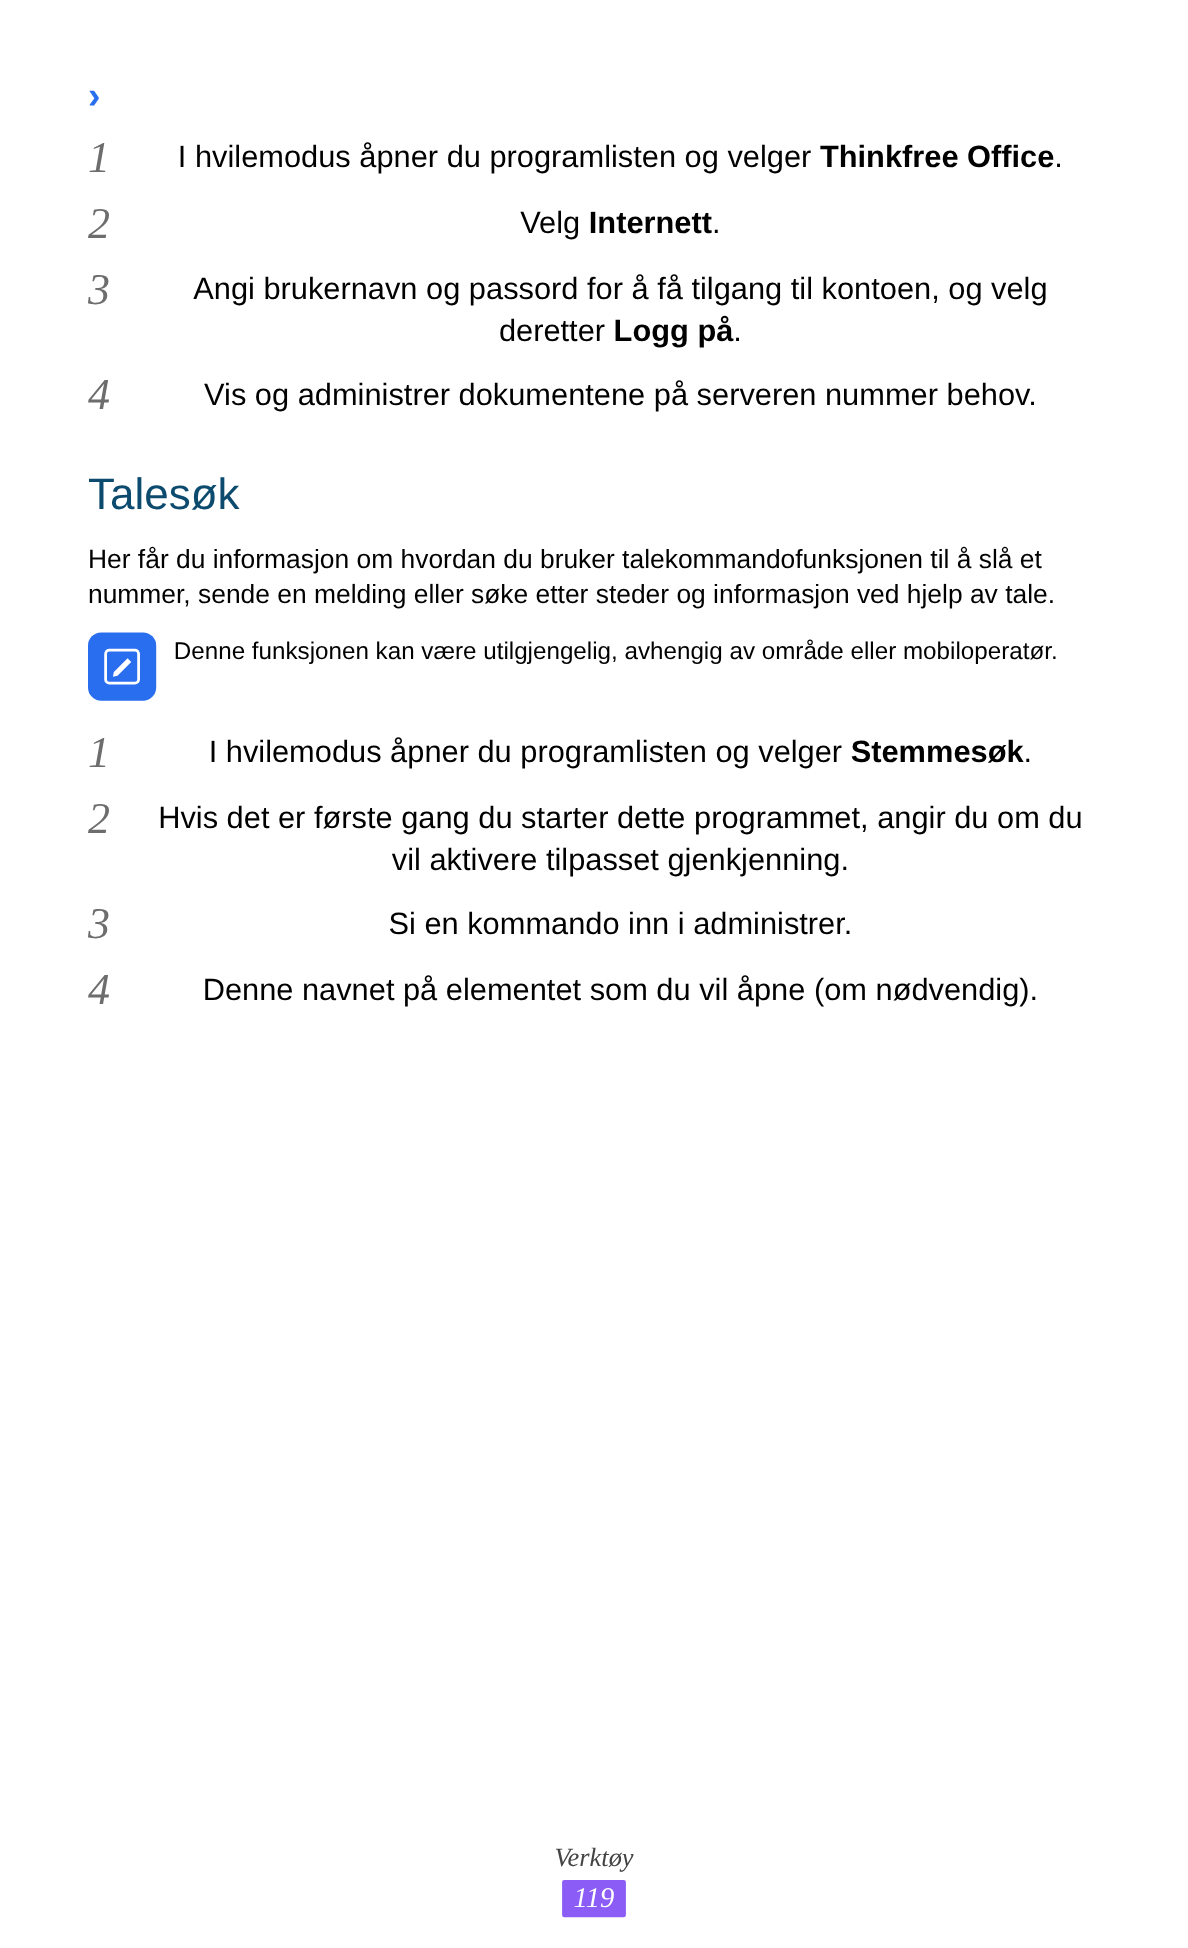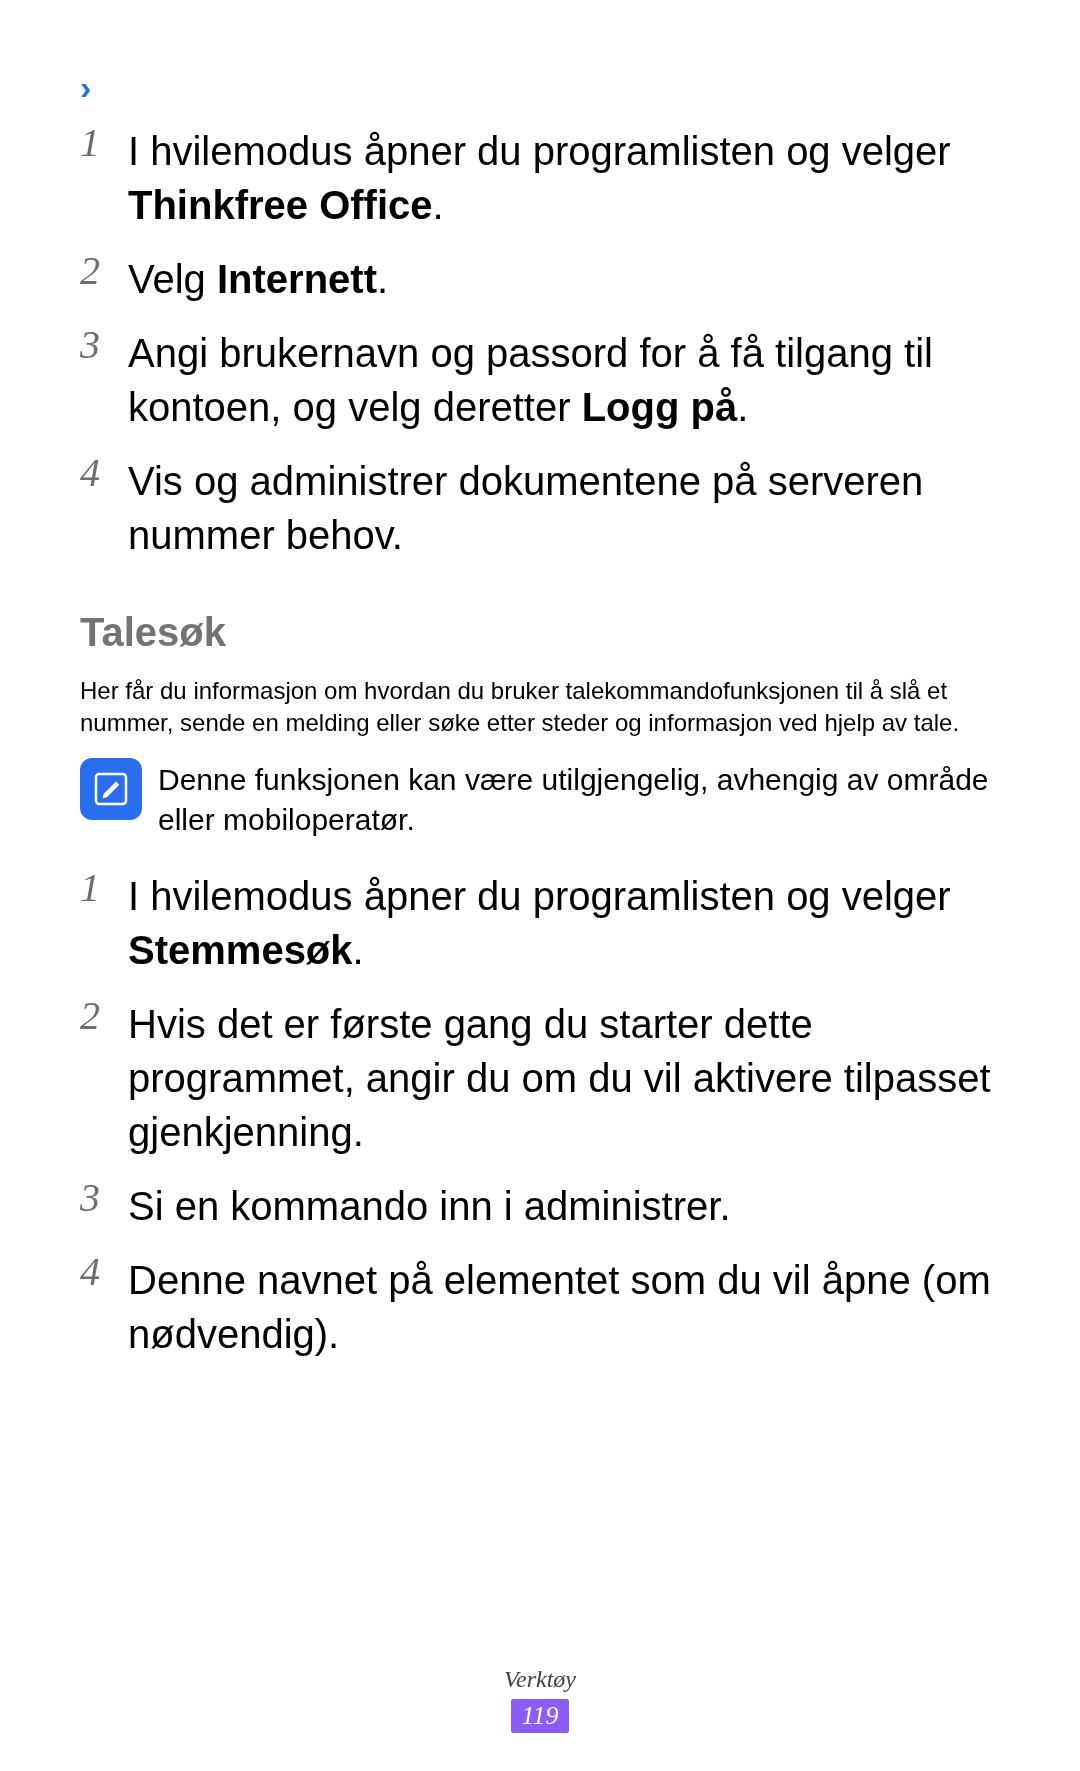--- a/index.html
+++ b/index.html
@@ -48,31 +48,32 @@
     font-family: Georgia, "Times New Roman", serif;
     font-style: italic;
     font-size: 40px;
     line-height: 1.05;
     color: #6d6d6d;
     font-weight: 400;
     text-align: left;
   }
   .step-body {
     flex: 1 1 auto;
-    font-size: 40px;
+    font-size: 28px;
     line-height: 1.35;
     padding-top: 2px;
+    text-align: center;
   }
   .step-body b {
     font-weight: 700;
   }
   .section-title {
-    color: #737373;
+    color: #0c4a6e;
     font-size: 40px;
-    font-weight: 700;
+    font-weight: 400;
     margin: 48px 0 20px 0;
   }
   .intro-para {
     font-size: 24px;
     line-height: 1.35;
     margin: 0 0 18px 0;
   }
   .note-row {
     display: flex;
     align-items: flex-start;
@@ -88,29 +89,29 @@
     display: flex;
     align-items: center;
     justify-content: center;
   }
   .note-icon svg {
     width: 40px;
     height: 40px;
   }
   .note-text {
     flex: 1 1 auto;
-    font-size: 30px;
+    font-size: 22px;
     line-height: 1.35;
     padding-top: 2px;
   }
   .footer {
     position: absolute;
     left: 0;
     right: 0;
-    bottom: 38px;
+    bottom: 28px;
     text-align: center;
   }
   .footer-label {
     font-style: italic;
     font-family: Georgia, "Times New Roman", serif;
     font-size: 24px;
     color: #444;
     margin-bottom: 6px;
   }
   .page-badge {

